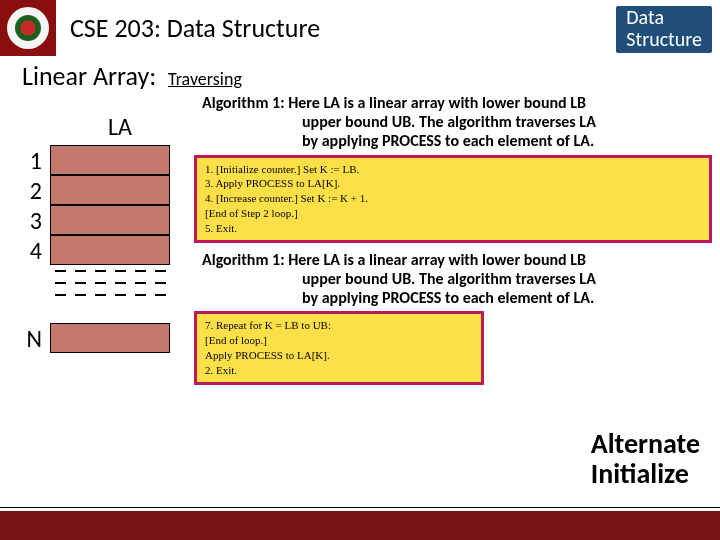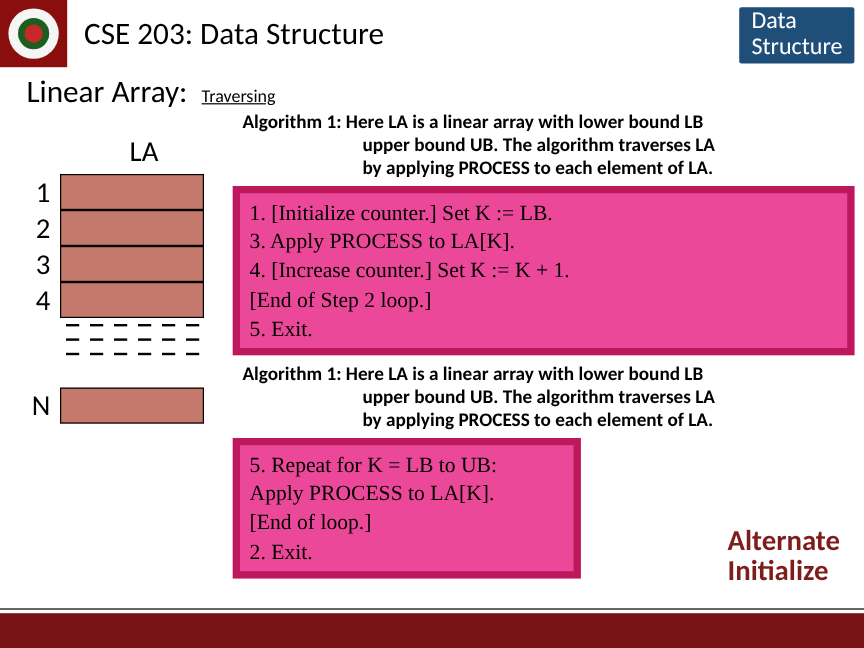--- a/index.html
+++ b/index.html
@@ -4,35 +4,35 @@
 <style>
   * { margin: 0; padding: 0; box-sizing: border-box; }
   body { width: 720px; height: 540px; font-family: Calibri, Arial, sans-serif; background: #fff; position: relative; overflow: hidden; }
   .header { display: flex; align-items: center; height: 56px; background: #fff; border-bottom: 1px solid transparent; position: relative; }
   .logo { width: 56px; height: 56px; background: #8b0e0e; display: flex; align-items: center; justify-content: center; }
   .logo-inner { width: 42px; height: 42px; background: #f5f5f5; border-radius: 50%; position: relative; }
   .logo-inner::before { content: ''; position:absolute; top:8px; left:8px; width:26px; height:26px; border-radius:50%; background: radial-gradient(circle, #c62828 40%, #1b5e20 42%); }
   .title { font-size: 26px; font-weight: 400; padding-left: 14px; color: #000; }
   .badge { position: absolute; right: 8px; top: 6px; background: #1f4e79; color: #fff; font-size: 20px; padding: 0 10px 3px 10px; line-height: 22px; border-radius: 2px; margin-left: 28px; }
   .section { font-size: 26px; padding: 4px 12px 0 22px; }
-  .section .sub { text-decoration: underline; font-size: 15px; text-align: center; }
+  .section .sub { text-decoration: underline; font-size: 18px; text-align: center; }
   .content { display: flex; }
   .left { width: 190px; padding-top: 20px; position: relative; }
   .la-label { text-align: center; font-size: 24px; margin-left: 50px; }
   .array { margin-top: 4px; }
   .row { display: flex; align-items: center; }
   .idx { width: 50px; text-align: right; padding-right: 8px; font-size: 24px; }
   .cell { width: 120px; height: 30px; background: #c5796d; border: 1px solid #000; }
   .dashes { width: 120px; height: 12px; margin-left: 50px; display: flex; justify-content: space-around; }
   .dashes span { width: 11px; height: 2px; background: #000; margin-top: 5px; }
   .right { flex: 1; padding: 2px 8px 0 4px; }
   .algo-block { font-size: 16px; font-weight: bold; margin-bottom: 4px; padding-left: 8px; line-height: 1.18; }
-  .algo-img { background: #ec4899; border: 6px solid #be185d; padding: 4px 8px; font-family: 'Times New Roman', serif; font-size: 18px; line-height: 1.35; margin-bottom: 8px; }
+  .algo-img { background: #fde047; border: 3px solid #be185d; padding: 4px 8px; font-family: 'Times New Roman', serif; font-size: 11px; line-height: 1.35; margin-bottom: 8px; }
   .algo-img .step { margin-left: 0; }
-  .alt-label { position: absolute; right: 20px; bottom: 52px; font-size: 24px; font-weight: bold; color: #7f1d1d; line-height: 1.05; }
+  .alt-label { position: absolute; right: 20px; bottom: 52px; font-size: 28px; font-weight: bold; color: #000000; line-height: 1.05; }
   .footer { position: absolute; bottom: 0; left: 0; right: 0; height: 30px; background: #7a1315; }
   .footer::before { content:''; position:absolute; top:-3px; left:0; right:0; height:3px; background:#fff; border-top:1px solid #000; }
 </style>
 </head>
 <body>
 
 <div class="header">
   <div class="logo">
       <div class="logo-inner"></div>
     </div>
@@ -113,23 +113,23 @@
       <div class="step">      [End of Step 2 loop.]</div>
       <div class="step">5.   Exit.</div>
     </div>
 
     <div class="algo-block">
       <div>Algorithm 1: Here LA is a linear array with lower bound LB</div>
       <div style="padding-left:100px">upper bound UB. The algorithm traverses LA</div>
       <div style="padding-left:100px">by applying PROCESS to each element of LA.</div>
     </div>
     <div class="algo-img" style="width:56%">
-      <div class="step">5.   Repeat for K = LB to UB:</div>
+      <div class="step">7.   Repeat for K = LB to UB:</div>
+      <div class="step">      [End of loop.]</div>
       <div class="step">          Apply PROCESS to LA[K].</div>
-      <div class="step">      [End of loop.]</div>
       <div class="step">2.   Exit.</div>
     </div>
   </div>
 </div>
 
 <div class="alt-label">
   <div>Alternate</div>
   <div>Initialize</div>
 </div>
 

